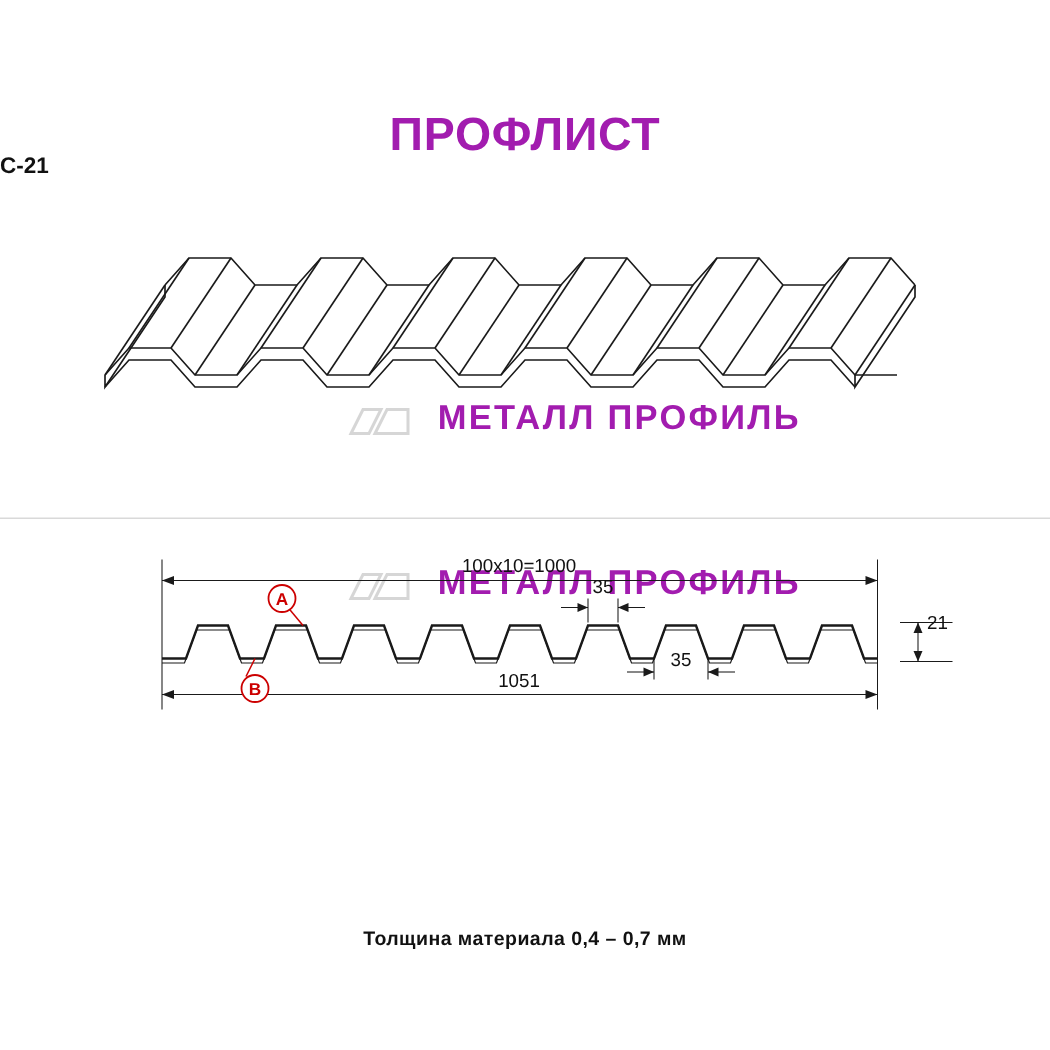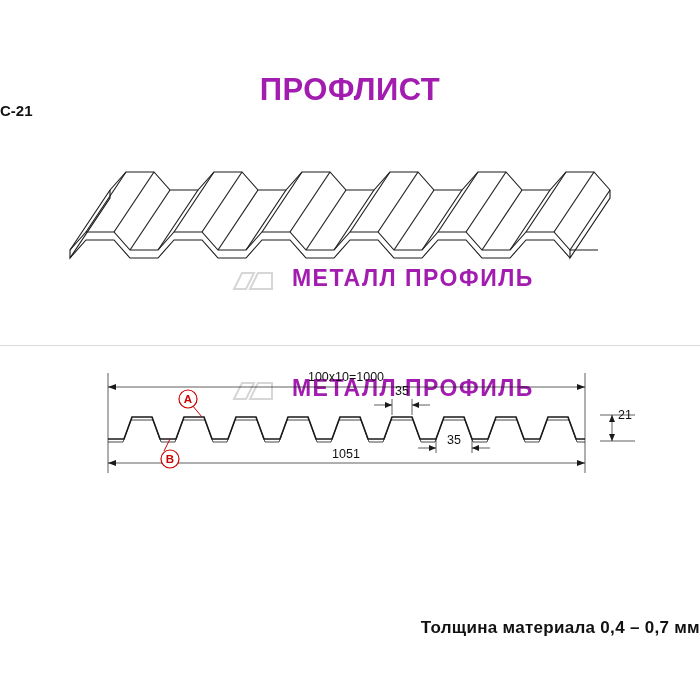--- a/index.html
+++ b/index.html
@@ -61,22 +61,22 @@
     left: 60px;
     top: 355px;
     width: 590px;
     height: 150px;
   }
   .footer {
     position: absolute;
     left: 0;
     right: 0;
     top: 618px;
-    text-align: right;
-    font-size: 17px;
+    text-align: center;
+    font-size: 13px;
     font-weight: bold;
     letter-spacing: 0.3px;
     color: #111111;
   }
   .wm {
     position: absolute;
     pointer-events: none;
     color: #a21caf;
     font-size: 23px;
     font-weight: bold;

